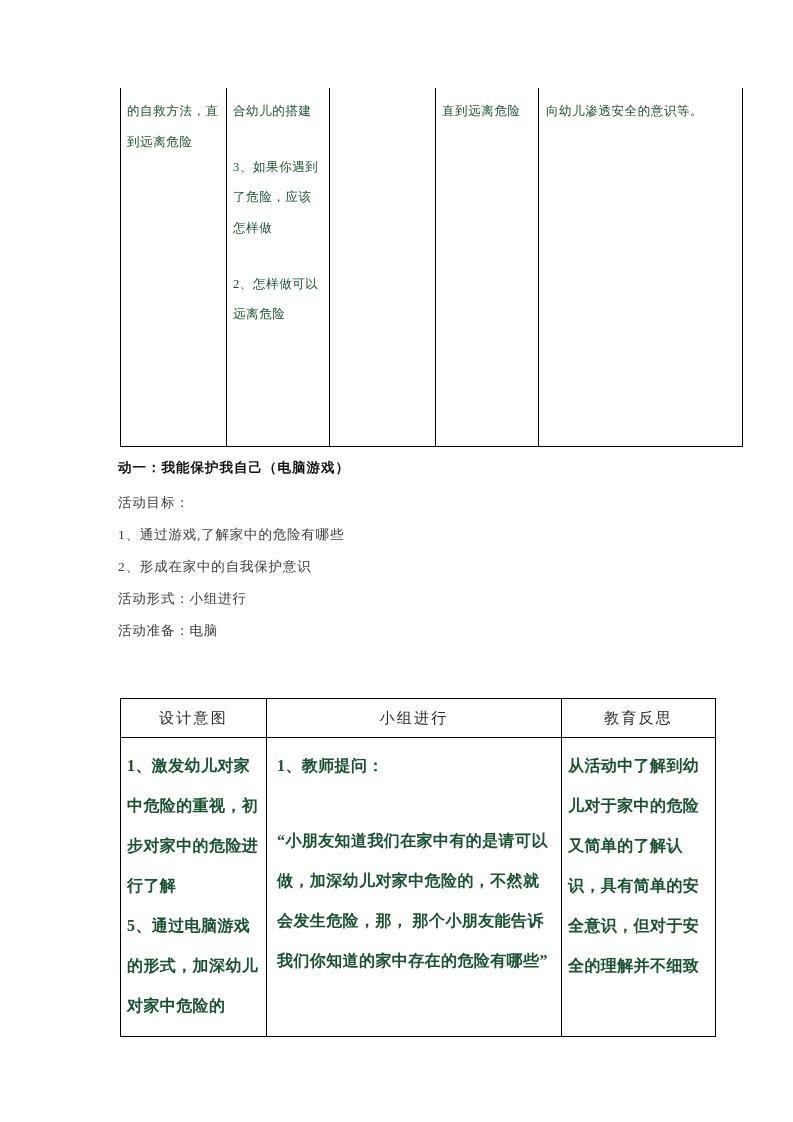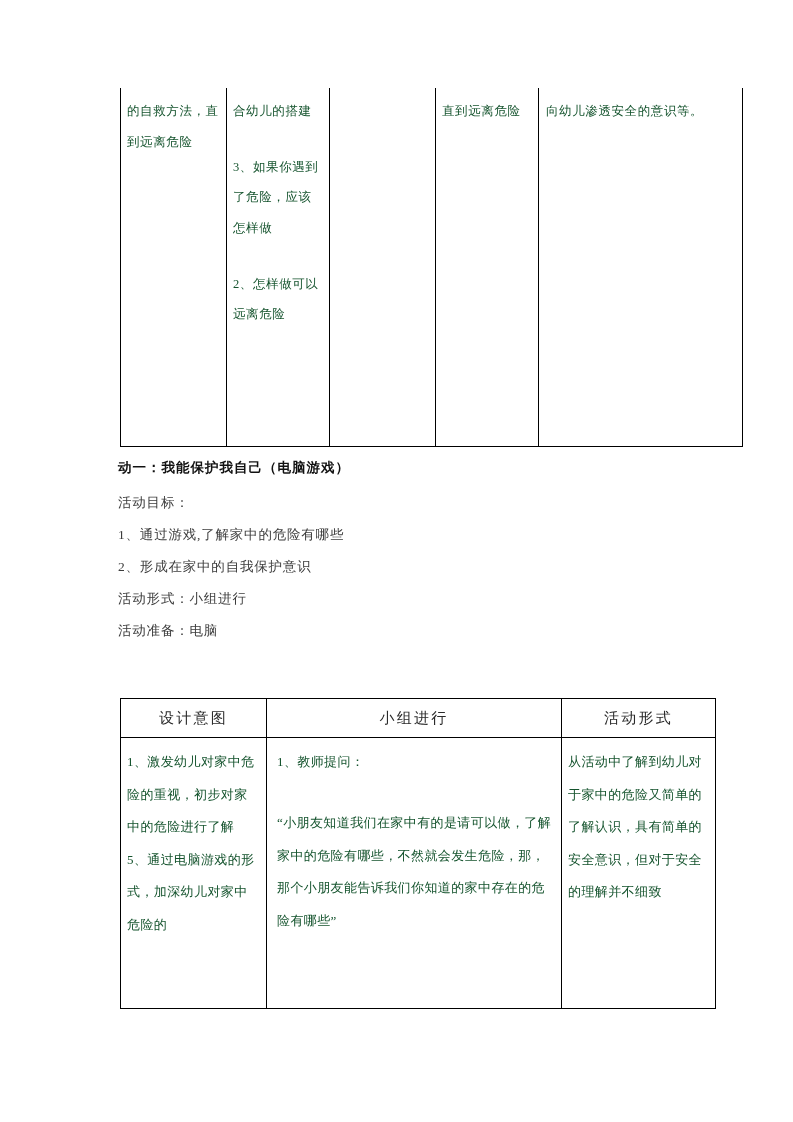--- a/index.html
+++ b/index.html
@@ -94,22 +94,23 @@
     letter-spacing: 2.2px;
     color: #2a2a2a;
     font-size: 15px;
   }
   #table-bottom .bcol1 { width: 133px; }
   #table-bottom .bcol2 { width: 282px; }
   #table-bottom .bcol3 { width: 141px; }
   #table-bottom td.body-cell {
     height: 252px;
     line-height: 2.5;
-    font-size: 13px;
+    font-size: 16px;
     letter-spacing: 0.4px;
+    font-weight: bold;
   }
   #table-bottom td.body-cell.mid {
     padding-left: 10px;
     padding-right: 8px;
   }
   .gap-para { margin: 0; }
   .spacer-line { height: 2.2em; }
 </style>
 </head>
 <body>
@@ -145,33 +146,33 @@
     <p>2、形成在家中的自我保护意识</p>
     <p>活动形式：小组进行</p>
     <p>活动准备：电脑</p>
   </div>
 
   <table class="doc-table" id="table-bottom">
     <thead>
       <tr>
         <th class="hcell bcol1">设计意图</th>
         <th class="hcell bcol2">小组进行</th>
-        <th class="hcell bcol3">活动形式</th>
+        <th class="hcell bcol3">教育反思</th>
       </tr>
     </thead>
     <tbody>
       <tr>
         <td class="body-cell bcol1">
           <p class="gap-para">1、激发幼儿对家中危险的重视，初步对家中的危险进行了解</p>
           <p class="gap-para">5、通过电脑游戏的形式，加深幼儿对家中危险的</p>
         </td>
         <td class="body-cell bcol2 mid">
           <p class="gap-para">1、教师提问：</p>
           <div class="spacer-line"></div>
-          <p class="gap-para">“小朋友知道我们在家中有的是请可以做，了解家中的危险有哪些，不然就会发生危险，那， 那个小朋友能告诉我们你知道的家中存在的危险有哪些”</p>
+          <p class="gap-para">“小朋友知道我们在家中有的是请可以做，加深幼儿对家中危险的，不然就会发生危险，那， 那个小朋友能告诉我们你知道的家中存在的危险有哪些”</p>
         </td>
         <td class="body-cell bcol3">
           <p class="gap-para">从活动中了解到幼儿对于家中的危险又简单的了解认识，具有简单的安全意识，但对于安全的理解并不细致</p>
         </td>
       </tr>
     </tbody>
   </table>
 
 </div>
 

